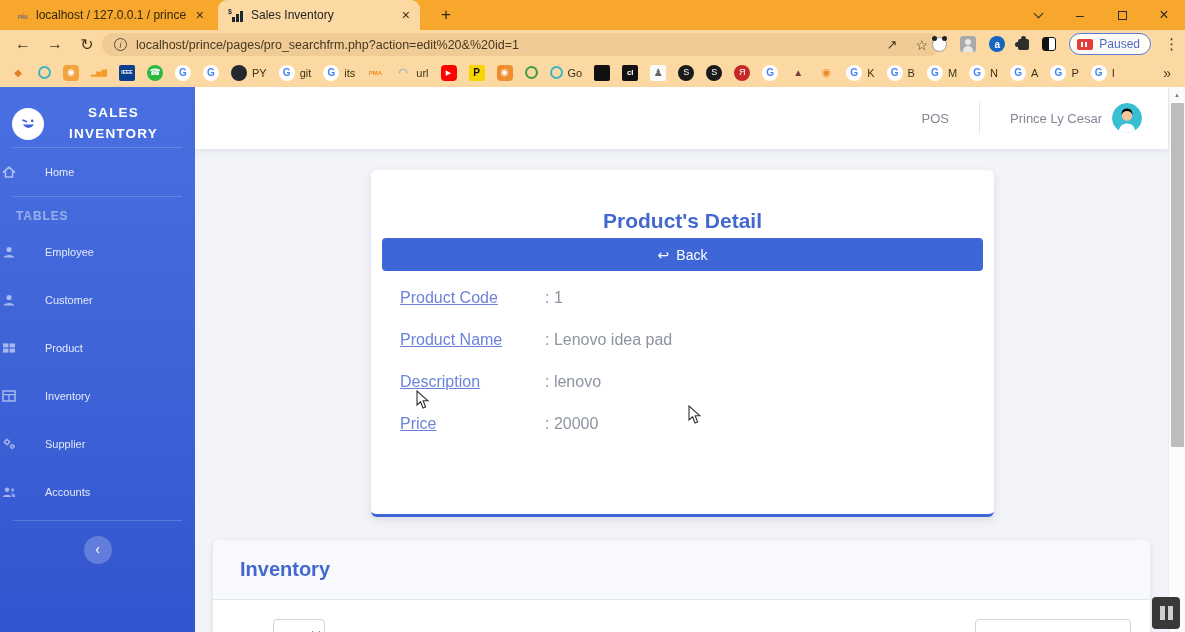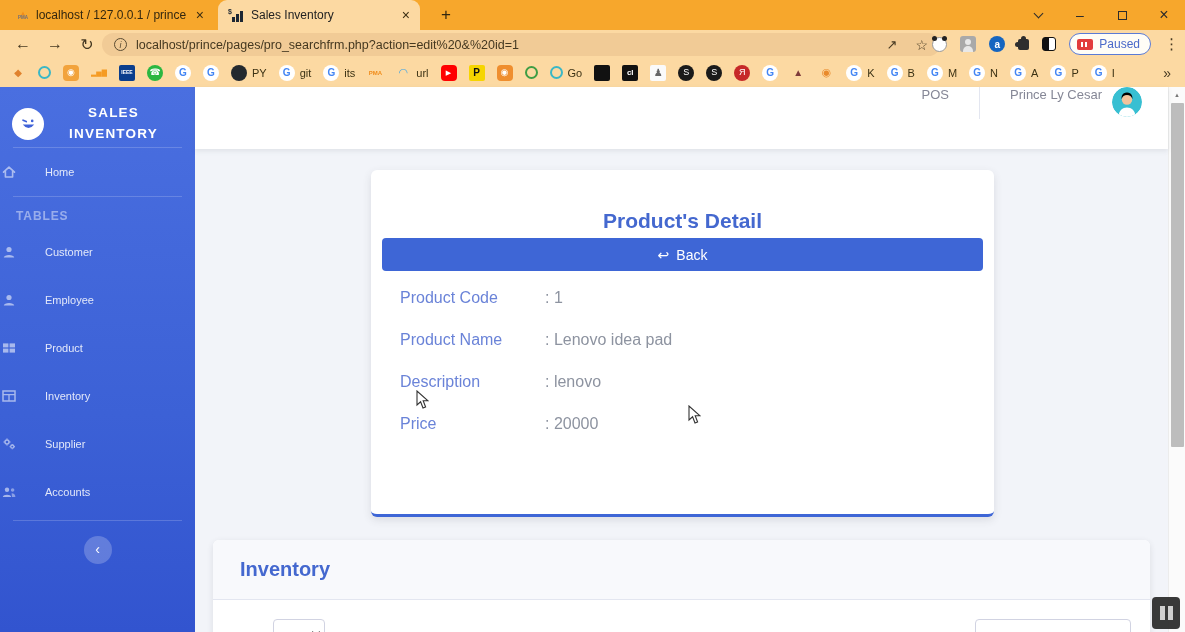--- a/index.html
+++ b/index.html
@@ -72,34 +72,34 @@
   .brand { display:flex; align-items:center; padding:13px 12px 0 12px; height:60px; }
   .logo-circle { width:32px; height:32px; background:#fff; border-radius:50%; display:flex; align-items:center; justify-content:center; flex:0 0 auto; }
   .brand-text { flex:1; text-align:center; font-size:13.5px; font-weight:bold; letter-spacing:1.2px; line-height:1.55; }
   .sdivider { height:0; border-top:1px solid rgba(255,255,255,.18); margin:0 13px; }
   .nav-item { display:flex; align-items:center; gap:29px; height:48px; padding:0 2px; font-size:11px; color:rgba(255,255,255,.85); cursor:default; }
   .nav-item svg { opacity:.55; flex:0 0 auto; }
   .sec-label { padding:12px 16px 5px; font-size:12px; font-weight:bold; letter-spacing:.9px; color:rgba(255,255,255,.45); }
   .collapse-wrap { display:flex; justify-content:center; margin-top:15px; }
   .collapse-btn { width:28px; height:28px; border-radius:50%; background:rgba(255,255,255,.22); display:flex; align-items:center; justify-content:center; font-size:14px; color:#fff; padding-bottom:2px; }
 
-  .topbar { position:absolute; left:195px; top:0; width:973px; height:62px; background:#fff; box-shadow:0 2px 5px rgba(90,97,105,.12); display:flex; justify-content:flex-end; padding-right:26px; z-index:2; }
+  .topbar { position:absolute; left:195px; top:0; width:973px; height:62px; background:#fff; box-shadow:0 2px 5px rgba(90,97,105,.12); display:flex; align-items:center; justify-content:flex-end; padding-right:26px; z-index:2; }
   .pos-link { font-size:13px; color:#858796; margin-right:30px; }
   .top-divider { width:1px; height:32px; background:#e3e6f0; margin-right:30px; }
   .user-name { font-size:13px; color:#858796; margin-right:10px; }
   .avatar { width:30px; height:30px; border-radius:50%; overflow:hidden; flex:0 0 auto; }
 
   .content { position:absolute; left:195px; top:62px; width:973px; height:483px; overflow:hidden; }
 
   .detail-card { position:absolute; left:176px; top:21px; width:623px; height:347px; background:#fff; border-radius:6px; border-bottom:3px solid #3e66d6; box-shadow:0 3px 8px rgba(58,59,69,.13); }
   .detail-title { text-align:center; padding-top:20px; font-size:21px; font-weight:bold; color:#4468cf;margin-top:19px; }
   .back-btn { position:absolute; left:11px; top:68px; width:601px; height:33px; background:#3e66d6; border:none; border-radius:4px; color:#fff; font-size:14px; font-family:"Liberation Sans",sans-serif; display:flex; align-items:center; justify-content:center; gap:7px; cursor:pointer; }
   .drows { position:absolute; left:0; top:107px; width:100%; }
   .drow { display:flex; align-items:center; height:42px; padding-left:29px; }
-  .dlabel { width:145px; font-size:16px; color:#6a83d8; }
+  .dlabel { width:145px; font-size:16px; color:#6a83d8;text-decoration:underline; }
   .dvalue { font-size:16px; color:#8d93a0; }
 
   .inv-card { position:absolute; left:18px; top:391px; width:937px; height:260px; background:#fff; border-radius:6px; box-shadow:0 2px 6px rgba(58,59,69,.12); }
   .inv-header { height:60px; background:#f8f9fc; border-bottom:1px solid #e3e6f0; border-radius:6px 6px 0 0; display:flex; align-items:center; padding-left:27px; }
   .inv-title { font-size:20px; font-weight:bold; color:#4468cf; }
   .inv-body { position:relative; height:200px; }
   .len-select { position:absolute; left:60px; top:19px; width:52px; height:30px; border:1px solid #d1d3e2; border-radius:4px; background:#fff; }
   .inv-search { position:absolute; left:762px; top:19px; width:156px; height:30px; border:1px solid #d1d3e2; border-radius:4px; background:#fff; font-family:"Liberation Sans",sans-serif; padding:0 8px; font-size:13px; color:#6e707e; }
 
   .pause-overlay { position:absolute; left:1152px; top:597px; width:28px; height:32px; background:rgba(40,40,40,.92); border-radius:4px; display:flex; align-items:center; justify-content:center; gap:3px; z-index:9; }
@@ -309,28 +309,28 @@
     </div>
     <div class="sdivider"></div>
 
     <div class="sec-label">TABLES</div>
 
     <div class="nav-item">
       <svg width="14" height="14" viewBox="0 0 14 14">
         <circle cx="7" cy="4.5" r="2.6" fill="#fff"></circle>
           <path d="M1.8 12.6c0-3.4 10.4-3.4 10.4 0z" fill="#fff"></path>
       </svg>
-      <span>Customer</span>
+      <span>Employee</span>
     </div>
     <div class="nav-item">
       <svg width="14" height="14" viewBox="0 0 14 14">
         <circle cx="7" cy="4.5" r="2.6" fill="#fff"></circle>
           <path d="M1.8 12.6c0-3.4 10.4-3.4 10.4 0z" fill="#fff"></path>
       </svg>
-      <span>Employee</span>
+      <span>Customer</span>
     </div>
     <div class="nav-item">
       <svg width="14" height="14" viewBox="0 0 14 14">
         <rect x="1" y="2.4" width="5.4" height="4" fill="#fff"></rect>
           <rect x="7.6" y="2.4" width="5.4" height="4" fill="#fff"></rect>
         <rect x="1" y="7.6" width="5.4" height="4" fill="#fff"></rect>
           <rect x="7.6" y="7.6" width="5.4" height="4" fill="#fff"></rect>
       </svg>
       <span>Product</span>
     </div>

